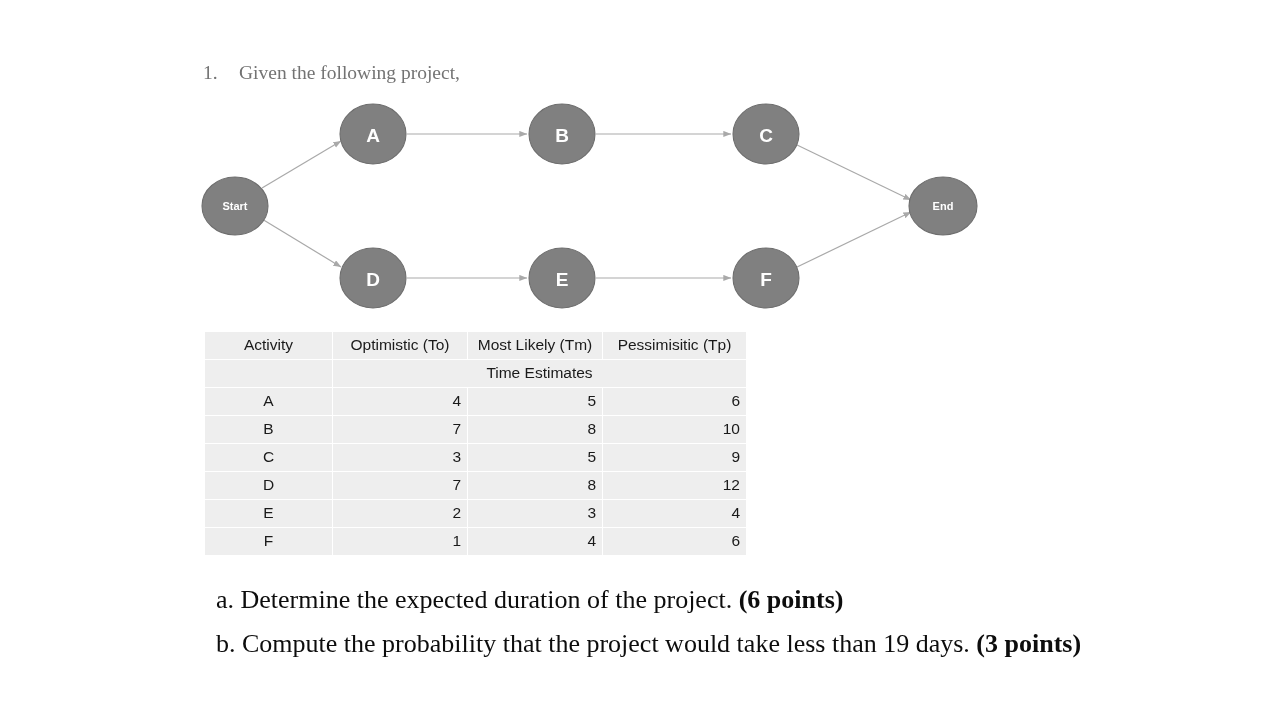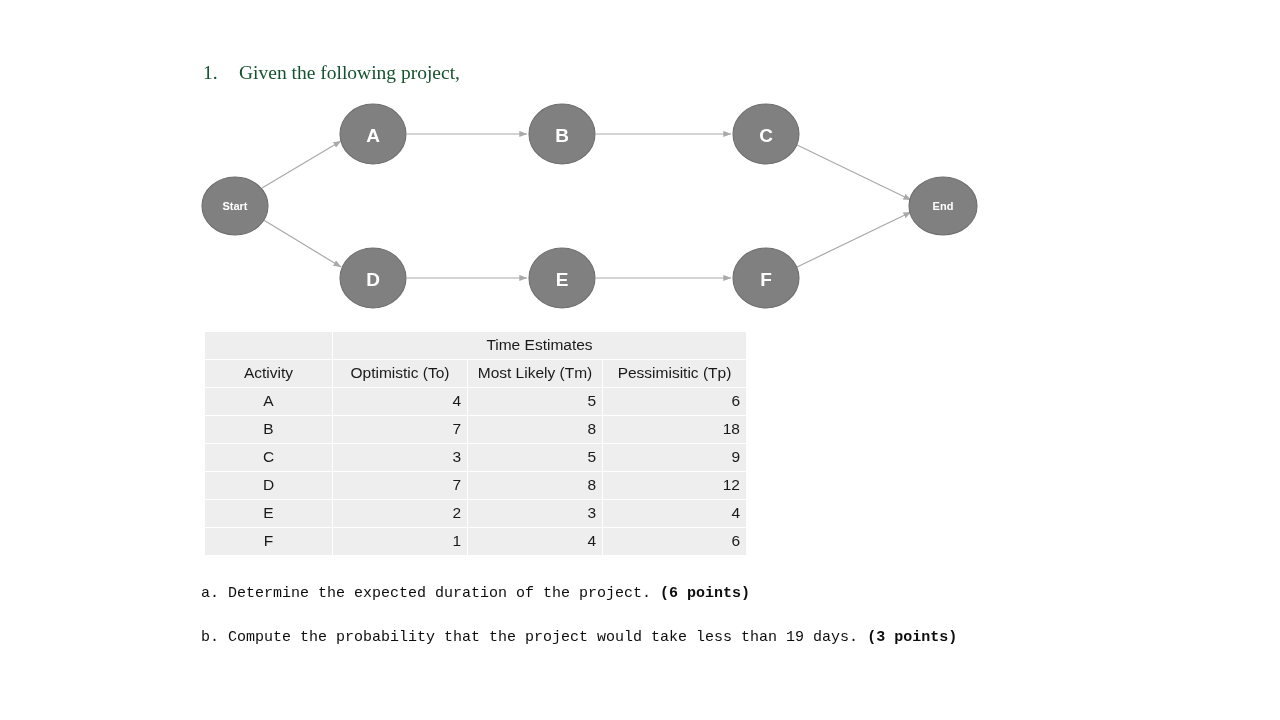--- a/index.html
+++ b/index.html
@@ -16,21 +16,21 @@
   }
 
   
   #question-heading {
     position: absolute;
     left: 203px;
     top: 62px;
     width: 700px;
     font-family: "Liberation Serif", serif;
     font-size: 19.5px;
-    color: #14532d;
+    color: #737373;
     white-space: nowrap;
   }
   #question-heading .q-num {
     display: inline-block;
     width: 36px;
   }
 
   
   #network-diagram {
     position: absolute;
@@ -84,23 +84,23 @@
   td.col-activity { width: 115px; text-align: center; }
   td.col-num      { width: 122px; text-align: right; }
   td.col-num-wide { width: 131px; text-align: right; }
   td.hdr-center   { text-align: center; }
   td.corner-blank { background: #eeeeee; }
   td.merged-title { text-align: center; }
 
   
   .subquestion {
     position: absolute;
-    left: 201px;
-    font-family: Liberation Mono, monospace;
-    font-size: 15px;
+    left: 216px;
+    font-family: Liberation Serif, serif;
+    font-size: 26px;
     color: #0d0d0d;
     white-space: nowrap;
   }
   #subquestion-a { top: 585px; }
   #subquestion-b { top: 629px; }
   .points { font-weight: bold; }
 </style>
 </head>
 <body>
 
@@ -158,41 +158,41 @@
     <g>
       <ellipse class="node-ellipse" cx="943" cy="116" rx="34" ry="29"></ellipse>
       <text class="node-label small" x="943" y="116">End</text>
     </g>
   </svg>
 </div>
 
 <table id="estimates-table">
   <tbody>
     <tr>
-      <td class="corner-blank col-activity"></td>
-      <td class="merged-title" colspan="3">Time Estimates</td>
-    </tr>
-    <tr>
       <td class="col-activity hdr-center">Activity</td>
       <td class="col-num hdr-center">Optimistic (To)</td>
       <td class="col-num hdr-center">Most Likely (Tm)</td>
       <td class="col-num-wide hdr-center">Pessimisitic (Tp)</td>
     </tr>
+    <tr>
+      <td class="corner-blank col-activity"></td>
+      <td class="merged-title" colspan="3">Time Estimates</td>
+    </tr>
 
     <tr>
       <td class="col-activity">A</td>
       <td class="col-num">4</td>
       <td class="col-num">5</td>
       <td class="col-num-wide">6</td>
     </tr>
     <tr>
       <td class="col-activity">B</td>
       <td class="col-num">7</td>
       <td class="col-num">8</td>
-      <td class="col-num-wide">18</td>
+      <td class="col-num-wide">10</td>
     </tr>
     <tr>
       <td class="col-activity">C</td>
       <td class="col-num">3</td>
       <td class="col-num">5</td>
       <td class="col-num-wide">9</td>
     </tr>
     <tr>
       <td class="col-activity">D</td>
       <td class="col-num">7</td>

